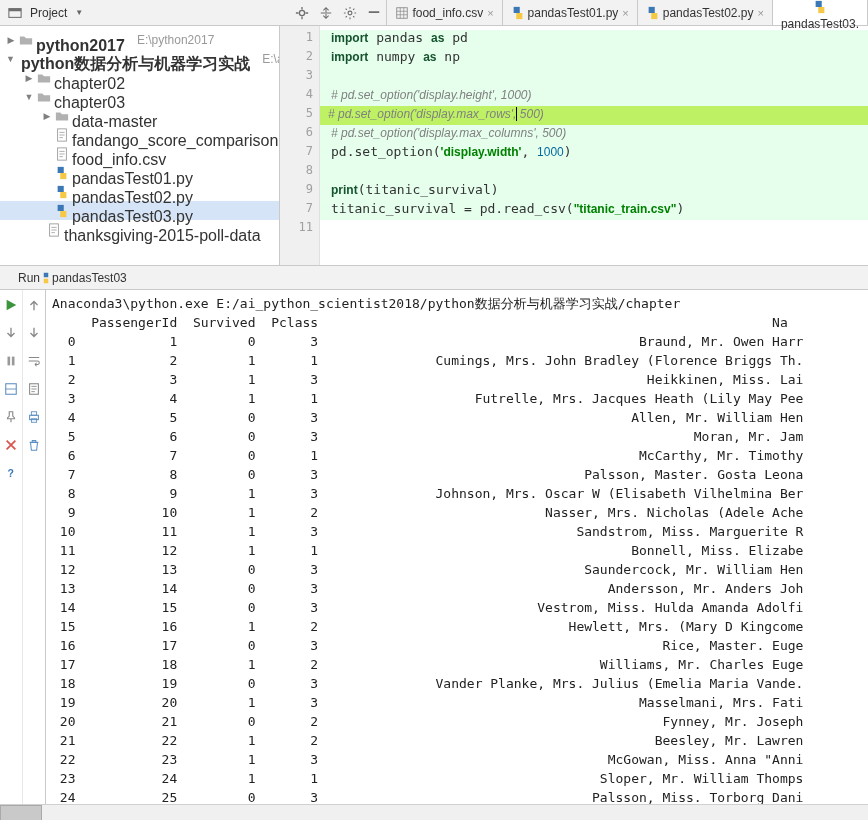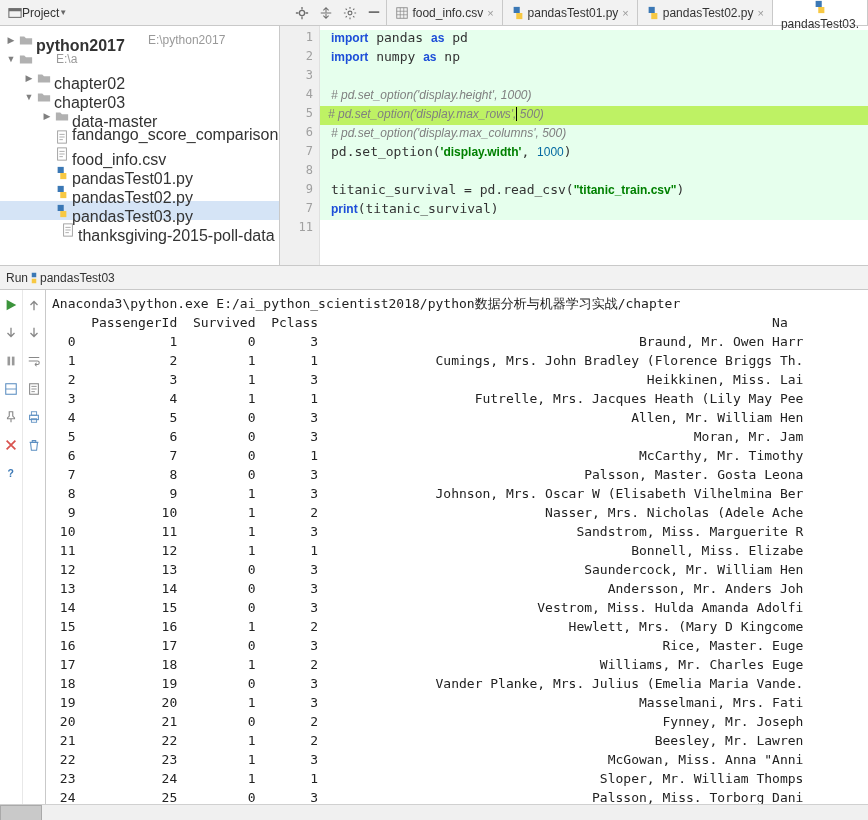--- a/index.html
+++ b/index.html
@@ -1,48 +1,48 @@
 <!DOCTYPE html>
 <html><head>
 <meta charset="utf-8">
 <style>
 * { margin:0; padding:0; box-sizing:border-box; font-family:"Segoe UI",Arial,sans-serif; font-size:12px; }
 body { background:#fff; width:868px; height:820px; overflow:hidden; position:relative; color:#333; }
 .topbar { height:26px; display:flex; align-items:center; border-bottom:1px solid #c9c9c9; background:#f2f2f2; }
-.proj-btn { display:flex; align-items:center; gap:0; padding:2px 8px; cursor:pointer; }
+.proj-btn { display:flex; align-items:center; gap:8px; padding:2px 8px; cursor:pointer; }
 .proj-btn svg { width:14px; height:14px; }
 .tb-spacer { flex:1; }
 .tb-icon { width:24px; height:24px; display:flex; align-items:center; justify-content:center; cursor:pointer; }
 .tb-icon svg { width:14px; height:14px; fill:#6e6e6e; }
 .tabs { display:flex; align-items:center; border-left:1px solid #c9c9c9; height:100%; }
 .tab { display:flex; align-items:center; gap:4px; padding:0 8px; height:100%; border-right:1px solid #c9c9c9; cursor:pointer; }
 .tab.active { background:#fff;flex-direction:column; }
 .tab-ic { width:13px; height:13px; }
 .tab-close { color:#999; font-size:11px; cursor:pointer; }
 .main { display:flex; height:240px; border-bottom:1px solid #c9c9c9; }
 .tree { width:280px; border-right:1px solid #c9c9c9; overflow:hidden; padding-top:4px; background:#fff; }
 .tree-row { display:flex; align-items:center; height:19px; padding-left:6px; white-space:nowrap; cursor:pointer; gap:3px; }
 .tree-row.selected { background:#d5e4f6; }
 .exp { width:10px; height:10px; display:flex; align-items:center; justify-content:center; color:#808080; font-size:9px; }
 .tic { width:14px; height:14px; }
 .node-label { font-size:16px;margin-top:12px; }
-.node-extra { color:#999; font-size:12px; margin-left:20px; }
+.node-extra { color:#999; font-size:12px; margin-left:9px; }
 .bold { font-weight:600; }
 .gutter { width:40px; background:#f0f0f0; border-right:1px solid #e0e0e0; padding-top:4px; }
 .ln { height:19px; text-align:right; padding-right:6px; color:#a0a0a0; font-family:Consolas,monospace; font-size:12px; }
 .code { flex:1; padding-top:4px; overflow:hidden; }
 .code-line { height:19px; padding-left:8px; font-family:Consolas,monospace; font-size:13px; white-space:pre; }
 .hl { background:#e6ffed; border-left:3px solid #b4e2b4; margin-left:-3px; padding-left:11px; }
 .sel-line { background:#bef264; }
 .cursor { border-right:1px solid #000; margin-right:-1px; }
-.kw { color:#1d4ed8; font-weight:bold; }
+.kw { color:#14532d; font-weight:bold; }
 .cm { color:#808080; font-style:italic; }
 .str { color:#008000; font-weight:bold; }
 .num { color:#0369a1; }
-.runbar { height:24px; display:flex; align-items:center; border-bottom:1px solid #c9c9c9; background:#f2f2f2; padding-left:6px; gap:0; }
+.runbar { height:24px; display:flex; align-items:center; border-bottom:1px solid #c9c9c9; background:#f2f2f2; padding-left:18px; gap:0; }
 .runic { width:12px; height:12px; }
 .output-area { display:flex; height:530px; }
 .ocol { width:23px; display:flex; flex-direction:column; align-items:center; padding-top:6px; gap:10px; border-right:1px solid #e8e8e8; }
 .ocol:nth-child(2){border-right:1px solid #c9c9c9;}
 .obtn { width:18px; height:18px; display:flex; align-items:center; justify-content:center; cursor:pointer; }
 .obtn svg { width:14px; height:14px; }
 .console { flex:1; overflow:hidden; font-family:Consolas,monospace; font-size:13px; padding:4px 0 0 6px; white-space:pre; color:#222; line-height:19px; }
 .hscroll { position:absolute; bottom:0; left:0; right:0; height:16px; background:#f0f0f0; border-top:1px solid #d0d0d0; }
 .hscroll::before { content:""; position:absolute; left:0; width:40px; height:100%; background:#c9c9c9; border:1px solid #a9a9a9; }
 </style>
@@ -124,20 +124,21 @@
           <path d="M1 4h5l2 2h7v7H1z" fill="#b1b1b1"></path>
         </svg>
         <span class="node-label bold">python2017</span>
         <span class="node-extra">E:\python2017</span>
       </div>
       <div class="tree-row" style="padding-left: 6px;">
         <span class="exp">▼</span>
         <svg class="tic" viewBox="0 0 16 16">
           <path d="M1 4h5l2 2h7v7H1z" fill="#b1b1b1"></path>
         </svg>
+        <span class="node-label bold">python数据分析与机器学习实战</span>
         <span class="node-extra">E:\a</span>
       </div>
       <div class="tree-row" style="padding-left: 24px;">
         <span class="exp">▶</span>
         <svg class="tic" viewBox="0 0 16 16">
           <path d="M1 4h5l2 2h7v7H1z" fill="#b1b1b1"></path>
         </svg>
         <span class="node-label ">chapter02</span>
       </div>
       <div class="tree-row" style="padding-left: 24px;">
@@ -147,21 +148,21 @@
         </svg>
         <span class="node-label ">chapter03</span>
       </div>
       <div class="tree-row" style="padding-left: 42px;">
         <span class="exp">▶</span>
         <svg class="tic" viewBox="0 0 16 16">
           <path d="M1 4h5l2 2h7v7H1z" fill="#b1b1b1"></path>
         </svg>
         <span class="node-label ">data-master</span>
       </div>
-      <div class="tree-row" style="padding-left: 42px; align-items: flex-end;">
+      <div class="tree-row" style="padding-left: 42px;">
         <span class="exp"></span>
         <svg class="tic" viewBox="0 0 16 16">
           <rect x="3" y="1" width="10" height="14" fill="none" stroke="#999"></rect>
           <path d="M5 5h6M5 8h6M5 11h4" stroke="#999" stroke-width="0.9"></path>
         </svg>
         <span class="node-label ">fandango_score_comparison</span>
       </div>
       <div class="tree-row" style="padding-left: 42px;">
         <span class="exp"></span>
         <svg class="tic" viewBox="0 0 16 16">
@@ -187,21 +188,21 @@
         <span class="node-label ">pandasTest02.py</span>
       </div>
       <div class="tree-row selected" style="padding-left: 42px;">
         <span class="exp"></span>
         <svg class="tic" viewBox="0 0 16 16">
           <path d="M3 1h7v7H3z" fill="#3b78b5"></path>
           <path d="M6 8h7v7H6z" fill="#f7c843"></path>
         </svg>
         <span class="node-label ">pandasTest03.py</span>
       </div>
-      <div class="tree-row" style="padding-left: 48px;">
+      <div class="tree-row" style="padding-left: 34px;">
         <span class="exp"></span>
         <svg class="tic" viewBox="0 0 16 16">
           <rect x="3" y="1" width="10" height="14" fill="none" stroke="#999"></rect>
           <path d="M5 5h6M5 8h6M5 11h4" stroke="#999" stroke-width="0.9"></path>
         </svg>
         <span class="node-label ">thanksgiving-2015-poll-data</span>
       </div>
     </div>
   <div id="gutter" class="gutter">
       <div class="ln">1</div>
@@ -218,22 +219,22 @@
     </div>
   <div id="code" class="code">
       <div class="code-line hl"><span class="kw">import</span> pandas <span class="kw">as</span> pd</div>
       <div class="code-line hl"><span class="kw">import</span> numpy <span class="kw">as</span> np</div>
       <div class="code-line hl"></div>
       <div class="code-line hl"><span class="cm"># pd.set_option('display.height', 1000)</span></div>
       <div class="code-line sel-line"><span class="cm"># pd.set_option('display.max_rows',</span><span class="cursor"></span><span class="cm"> 500)</span></div>
       <div class="code-line hl"><span class="cm"># pd.set_option('display.max_columns', 500)</span></div>
       <div class="code-line hl">pd.set_option(<span class="str">'display.width'</span>, <span class="num">1000</span>)</div>
       <div class="code-line hl"></div>
+      <div class="code-line hl"><span class="kw">print</span>(titanic_survival)</div>
       <div class="code-line hl">titanic_survival = pd.read_csv(<span class="str">"titanic_train.csv"</span>)</div>
-      <div class="code-line hl"><span class="kw">print</span>(titanic_survival)</div>
       <div class="code-line"></div>
     </div>
 </div>
 
 <div class="runbar">
   <span>Run</span>
   <svg class="runic" viewBox="0 0 16 16">
       <path d="M5 1h6v6H5z" fill="#3b78b5"></path>
       <path d="M5 9h6v6H5z" fill="#f7c843"></path>
     </svg>

